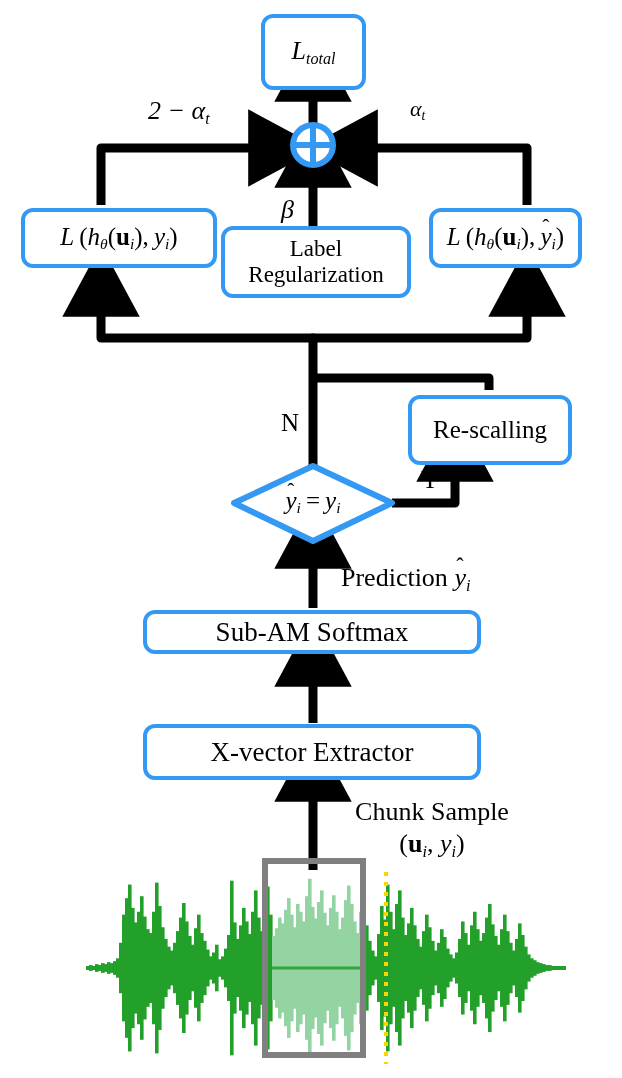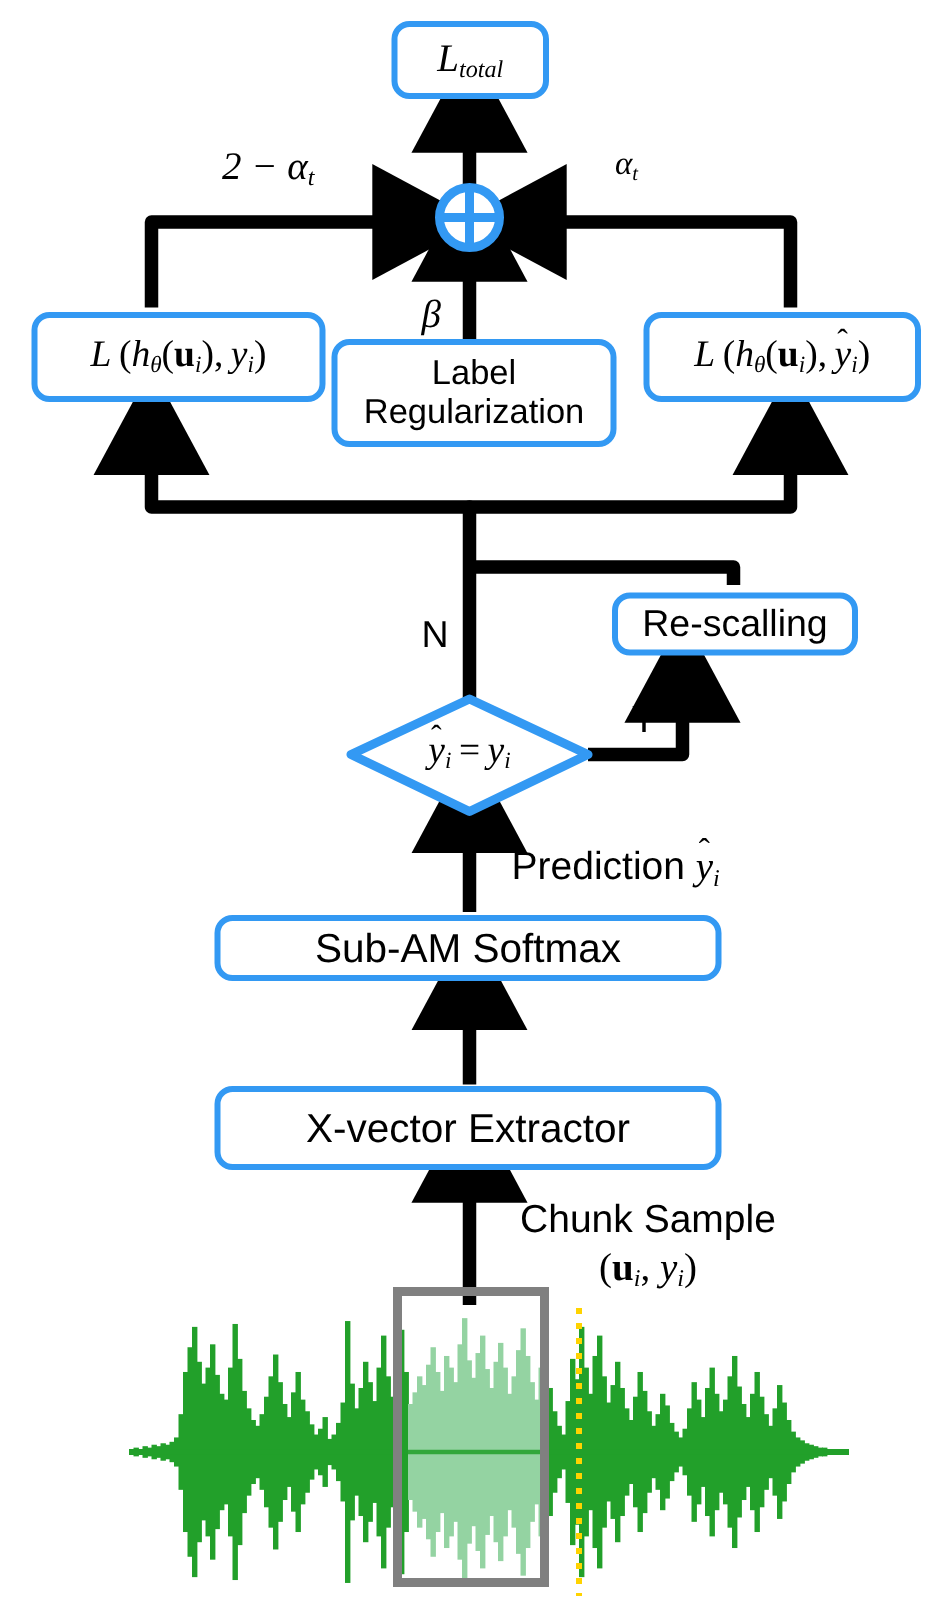--- a/index.html
+++ b/index.html
@@ -34,21 +34,21 @@
     background: #ffffff;
     display: flex;
     align-items: center;
     justify-content: center;
     text-align: center;
     color: #000000;
     line-height: 1.12;
     z-index: 5;
   }
   .node .txt { display: block; width: 100%; }
-  .sans   { font-family: Liberation Sans, sans-serif; }
+  .sans   { font-family: Liberation Serif, serif; }
   .mathy  { font-family: "Liberation Serif", serif; font-style: italic; }
   .upright{ font-style: normal; }
 
   
   .flabel {
     position: absolute;
     color: #000000;
     white-space: nowrap;
     z-index: 6;
   }
@@ -117,38 +117,38 @@
     <g stroke="#000000" fill="none" stroke-width="9" stroke-linecap="butt">
 
       <line x1="313" y1="608" x2="313" y2="549" marker-end="url(#ah)"></line>
 
       <line x1="313" y1="723" x2="313" y2="667" marker-end="url(#ah)"></line>
 
       <line x1="313" y1="870" x2="313" y2="782" marker-end="url(#ah)"></line>
     </g>
   </svg>
 
-  <div class="node" style="left:261px; top:14px; width:105px; height:52px; font-size:26px;">
+  <div class="node" style="left:261px; top:14px; width:105px; height:76px; font-size:26px;">
     <span class="txt mathy"><span>L</span><span class="sub">total</span></span>
   </div>
 
   <div class="node" style="left:11px; top:208px; width:196px; height:60px; font-size:25px;margin-left:10px;">
     <span class="txt mathy"><span>L</span><span class="paren"> (</span><span>h</span><span class="sub">θ</span><span class="paren">(</span><span class="bold-up">u</span><span class="sub">i</span><span class="paren">)</span><span class="paren">, </span><span>y</span><span class="sub">i</span><span class="paren">)</span></span>
   </div>
 
-  <div class="node" style="left:429px; top:208px; width:185px; height:60px; font-size:25px;">
+  <div class="node" style="left:429px; top:208px; width:153px; height:60px; font-size:25px;">
     <span class="txt mathy"><span>L</span><span class="paren"> (</span><span>h</span><span class="sub">θ</span><span class="paren">(</span><span class="bold-up">u</span><span class="sub">i</span><span class="paren">)</span><span class="paren">, </span><span class="hatw"><span class="hatmark">ˆ</span><span>y</span></span><span class="sub">i</span><span class="paren">)</span></span>
   </div>
 
   <div class="node" style="left:221px; top:226px; width:190px; height:72px; font-size:23px; flex-direction:column;">
     <span class="txt sans">Label</span>
     <span class="txt sans">Regularization</span>
   </div>
 
-  <div class="node" style="left:408px; top:395px; width:164px; height:42px; font-size:25px;">
+  <div class="node" style="left:408px; top:395px; width:164px; height:70px; font-size:25px;">
     <span class="txt sans">Re-scalling</span>
   </div>
 
   <svg class="layer" viewBox="0 0 622 1078" style="z-index:5;">
     <polygon points="313,466 392,503 313,541 234,503" fill="#ffffff" stroke="#3399f3" stroke-width="6" stroke-linejoin="round"></polygon>
   </svg>
   <div class="flabel mathy" style="left:234px; top:487px; width:158px; text-align:center; font-size:25px;">
     <span class="hatw"><span class="hatmark">ˆ</span><span>y</span></span><span class="sub">i</span><span class="upright"> </span><span class="upright">=</span><span class="upright"> </span><span>y</span><span class="sub">i</span>
   </div>
 

